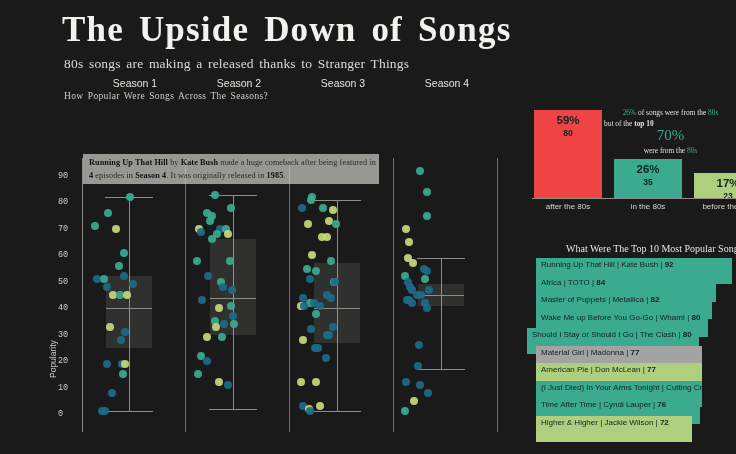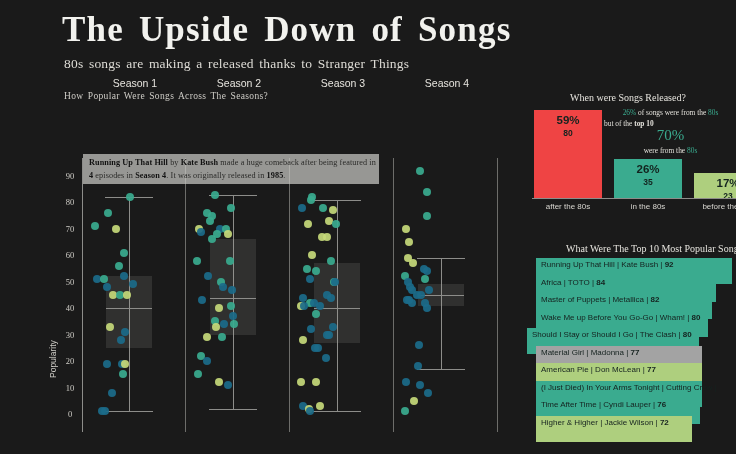--- a/index.html
+++ b/index.html
@@ -34,22 +34,22 @@
   
   #chart { position: absolute; left: 0px; top: 108px; width: 520px; height: 340px; }
 
   .ylabel {
     position: absolute; left: 48px; top: 270px;
     transform: rotate(-90deg); transform-origin: left top;
     font-family: "Liberation Sans", sans-serif;
     font-size: 8.5px; color: #cfcdc7; white-space: nowrap;
   }
   .ytick {
-    position: absolute; right: 0; width: 24px; text-align: center;
-    font-family: Liberation Serif, serif;
+    position: absolute; right: 0; width: 24px; text-align: left;
+    font-family: Liberation Mono, monospace;
     font-size: 8.5px; color: #cfcdc7;
     transform: translateY(-50%);
   }
   #yaxis { position: absolute; left: 56px; top: 0; width: 26px; height: 340px; }
 
   #plotarea { position: absolute; left: 83px; top: 0; width: 433px; height: 340px; }
 
   .axis-line { position: absolute; background: #8d8d8a; }
 
   .panel-sep { position: absolute; top: 50px; width: 1px; background: #6d6d6a; }
@@ -308,21 +308,20 @@
         <div class="dot" style="width: 8px; height: 8px; left: 341.22px; top: 280.844px; background: rgb(27, 107, 138);"></div>
         <div class="dot" style="width: 8px; height: 8px; left: 327.46px; top: 288.778px; background: rgb(197, 217, 122);"></div>
         <div class="dot" style="width: 8px; height: 8px; left: 318px; top: 299.356px; background: rgb(58, 171, 143);"></div>
         <div class="annot-box">
           <div class="annot-text"><b>Running Up That Hill</b><span> by </span><b>Kate Bush</b><span> made a huge comeback after being featured in </span><b>4</b><span> episodes in </span><b>Season 4</b><span>. It was originally released in </span><b>1985</b><span>.</span></div>
         </div>
       </div>
   </div>
 
   <div id="right">
-    <div class="r-title" id="rel-title" style="top:92px;">When were Songs Released?</div>
     <div id="relbars">
         <div class="relbar" style="left: 14px; width: 68px; top: 110px; height: 88px; background: #ef4444;">
           <div class="pct">59%</div>
           <div class="cnt">80</div>
         </div>
         <div class="relcat" style="left: 14px; width: 68px;">after the 80s</div>
         <div class="relbar" style="left: 94px; width: 68px; top: 159.22px; height: 38.7797px; background: rgb(58, 171, 143);">
           <div class="pct">26%</div>
           <div class="cnt">35</div>
         </div>

